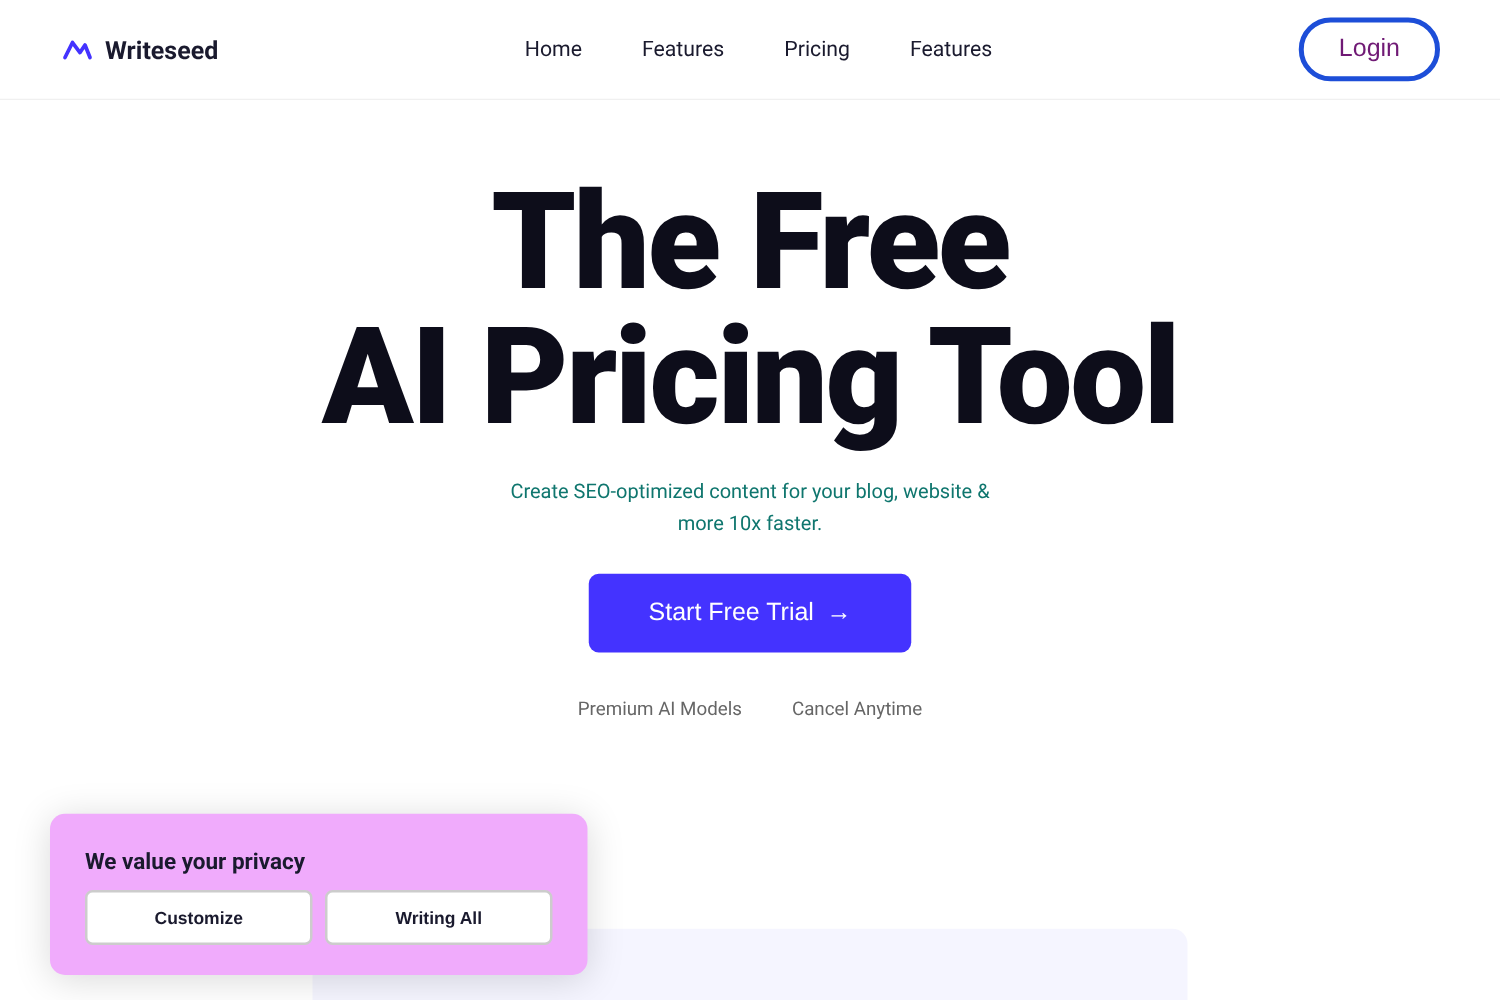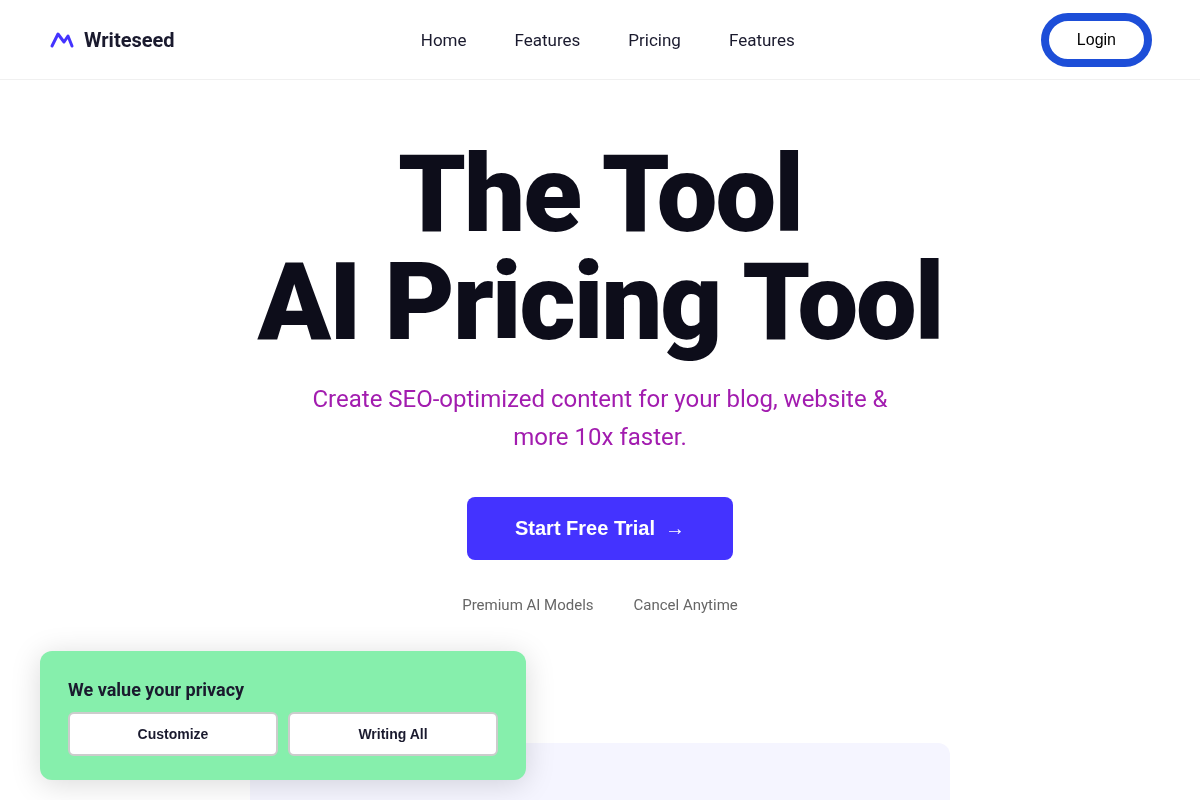--- a/index.html
+++ b/index.html
@@ -51,28 +51,28 @@
     }
 
     nav a {
       text-decoration: none;
       font-size: 17px;
       color: #1a1a2e;
       font-weight: 400;
     }
 
     .login-btn {
-      border: 8px solid #1d4ed8;
+      border: 4px solid #1d4ed8;
       border-radius: 50px;
       padding: 10px 28px;
-      font-size: 16px;
+      font-size: 20px;
       font-weight: 500;
       background: white;
       cursor: pointer;
-      color: #000000;
+      color: #701a75;
     }
 
     
     .hero {
       display: flex;
       flex-direction: column;
       align-items: center;
       justify-content: center;
       text-align: center;
       padding-top: 60px;
@@ -81,34 +81,34 @@
     .hero-title {
       font-size: 108px;
       font-weight: 900;
       color: #0d0d1a;
       line-height: 1.0;
       letter-spacing: -2px;
       margin-bottom: 24px;
     }
 
     .hero-subtitle {
-      font-size: 24px;
-      color: #a21caf;
+      font-size: 16px;
+      color: #0f766e;
       line-height: 1.6;
-      margin-bottom: 40px;
+      margin-bottom: 28px;
     }
 
     .cta-btn {
       background: #4433ff;
       color: white;
       border: none;
       border-radius: 8px;
       padding: 20px 48px;
       font-size: 20px;
-      font-weight: 700;
+      font-weight: 400;
       cursor: pointer;
       display: inline-flex;
       align-items: flex-start;
       gap: 10px;
       margin-bottom: 32px;
     }
 
     .cta-btn .arrow {
       font-size: 20px;
     }
@@ -140,25 +140,25 @@
       font-size: 22px;
       font-weight: 700;
       color: #1a1a2e;
     }
 
     
     .cookie-banner {
       position: absolute;
       bottom: 20px;
       left: 40px;
-      background: #86efac;
+      background: #f0abfc;
       border-radius: 12px;
       box-shadow: 0 4px 30px rgba(0,0,0,0.15);
       padding: 28px 28px 24px;
-      width: 486px;
+      width: 430px;
       z-index: 100;
     }
 
     .cookie-title {
       font-size: 18px;
       font-weight: 700;
       color: #1a1a2e;
       margin-bottom: 12px;
     }
 
@@ -219,21 +219,21 @@
     <a href="#">Features</a>
     <a href="#">Pricing</a>
     <a href="#">Features</a>
   </nav>
 
   <button class="login-btn">Login</button>
 </header>
 
 <section class="hero">
   <h1 class="hero-title">
-    <span>The Tool</span><br>
+    <span>The Free</span><br>
     <span>AI Pricing Tool</span>
   </h1>
   <p class="hero-subtitle">
     Create SEO-optimized content for your blog, website &amp;<br>more 10x faster.
   </p>
   <button class="cta-btn">
     <span>Start Free Trial</span>
     <span class="arrow">→</span>
   </button>
   <div class="hero-features">

